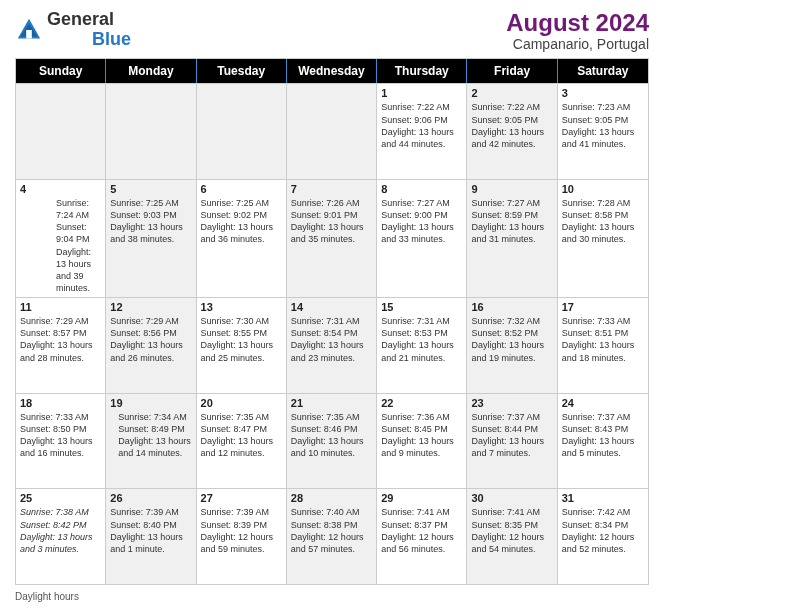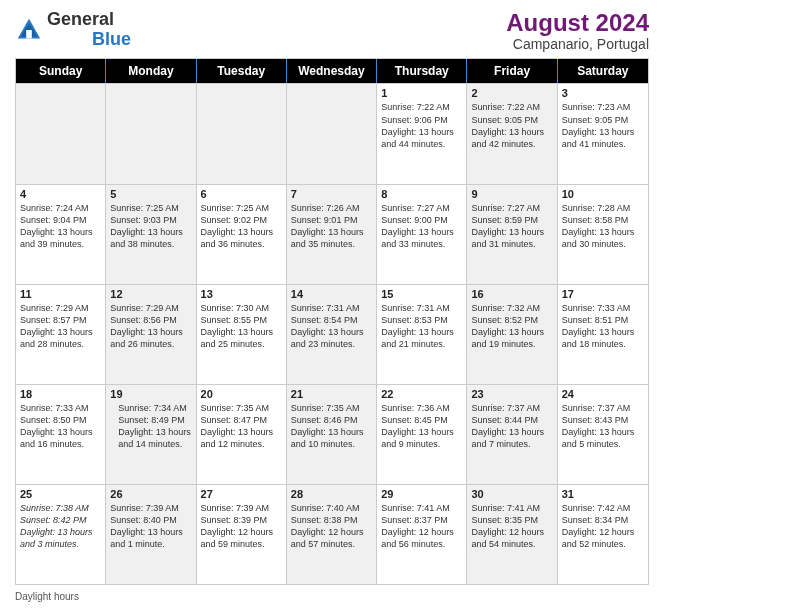--- a/index.html
+++ b/index.html
@@ -166,21 +166,21 @@
           <div class="cal-cell">
             <div class="day-num">3</div>
             <div class="cell-text" style="white-space: pre-line;">Sunrise: 7:23 AM
 Sunset: 9:05 PM
 Daylight: 13 hours and 41 minutes.</div>
           </div>
         </div>
         <div class="cal-row">
           <div class="cal-cell">
             <div class="day-num">4</div>
-            <div class="cell-text" style="white-space: pre-line;">Sunrise: 7:24 AM
+            <div class="cell-text" style="white-space: pre-line; margin-left: 36px;">Sunrise: 7:24 AM
 Sunset: 9:04 PM
 Daylight: 13 hours and 39 minutes.</div>
           </div>
           <div class="cal-cell shaded">
             <div class="day-num">5</div>
             <div class="cell-text" style="white-space: pre-line;">Sunrise: 7:25 AM
 Sunset: 9:03 PM
 Daylight: 13 hours and 38 minutes.</div>
           </div>
           <div class="cal-cell">

